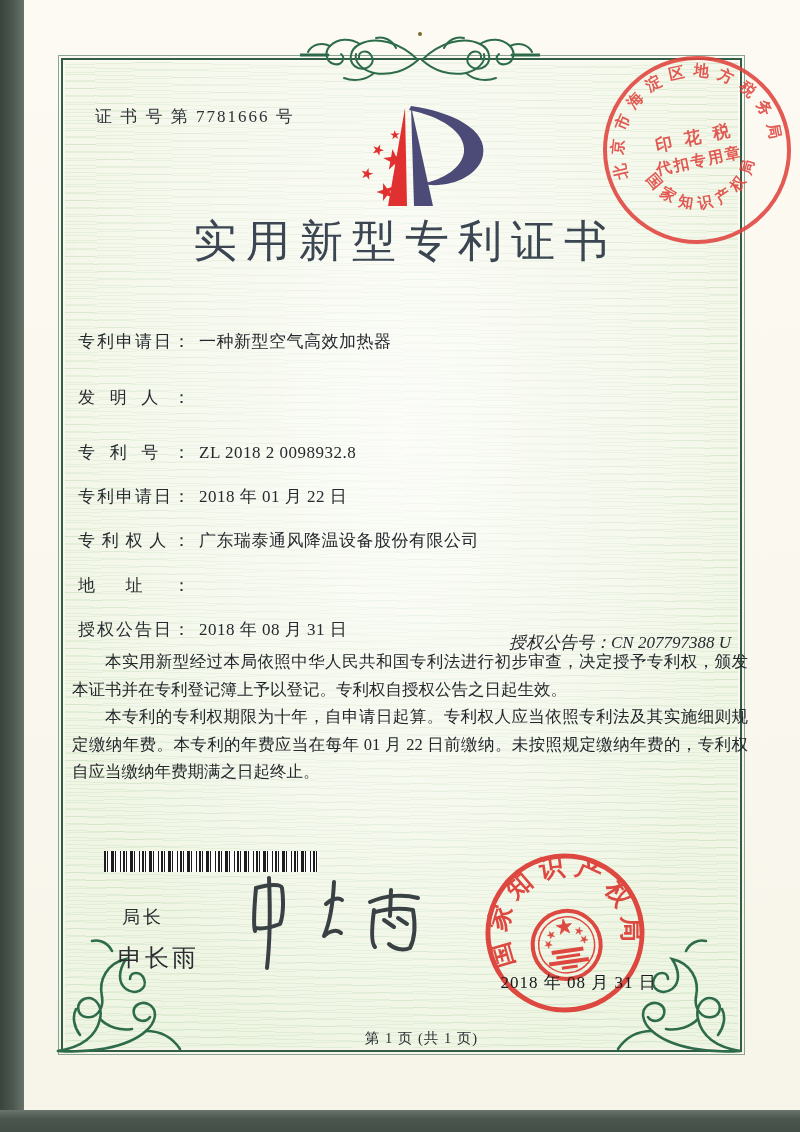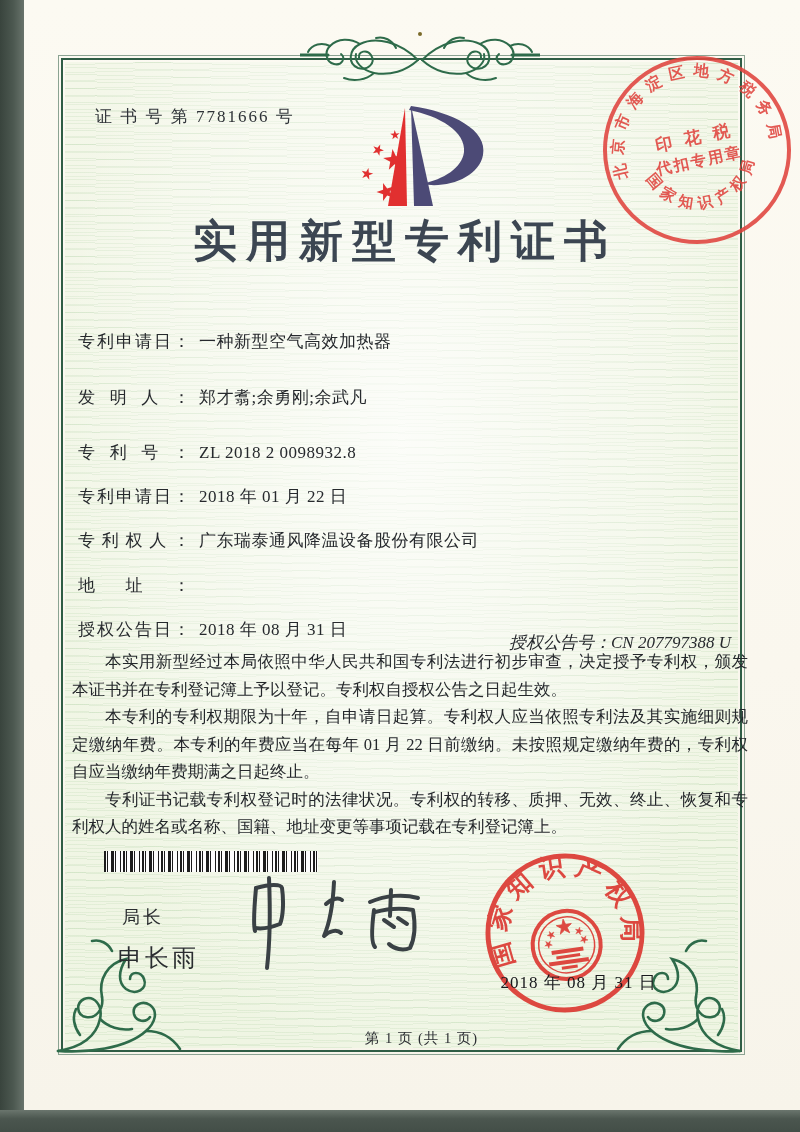--- a/index.html
+++ b/index.html
@@ -18,21 +18,21 @@
   .frame-inner{position:absolute;inset:2px;border:2px solid #2f5d45;}
   .pattern{position:absolute;inset:2px;
       background:
         radial-gradient(ellipse at 50% 38%, rgba(255,255,255,0.75) 0%, rgba(255,255,255,0.25) 55%, rgba(255,255,255,0) 75%),
         repeating-linear-gradient(1.5deg, rgba(128,182,118,0.14) 0 1px, rgba(0,0,0,0) 1px 7px),
         repeating-linear-gradient(-1.5deg, rgba(128,182,118,0.12) 0 1px, rgba(0,0,0,0) 1px 8px),
         linear-gradient(180deg,#f4f7e9 0%,#eff5e3 100%);}
   .cert-number{position:absolute;left:71px;top:105px;font-size:17px;color:#2e3237;
       letter-spacing:2px;}
   .title{position:absolute;left:34px;top:212px;width:685px;text-align:center;
-      font-size:44px;font-weight:bold;color:#3c4652;letter-spacing:9px;padding-left:9px;box-sizing:border-box;}
+      font-size:44px;font-weight:normal;color:#3c4652;letter-spacing:9px;padding-left:9px;box-sizing:border-box;}
   .field-row{position:absolute;left:54px;display:flex;align-items:baseline;
       font-size:17px;color:#26292d;white-space:nowrap;}
   .flabel{display:inline-block;width:112px;text-align:justify;text-align-last:justify;}
   .fvalue{margin-left:9px;letter-spacing:0.5px;}
   .grant-right{position:absolute;left:431px;top:13px;display:flex;align-items:center;font-style:italic;}
   .body-text{position:absolute;left:48px;top:648px;width:676px;font-size:16.5px;
       line-height:27.5px;color:#24272b;text-align:justify;}
   .body-text p{margin:0;text-indent:2em;}
   .barcode{position:absolute;left:80px;top:851px;width:214px;height:21px;
       background:repeating-linear-gradient(90deg,
@@ -143,21 +143,20 @@
     </svg>
 
     <div class="title">实用新型专利证书</div>
 
     <div class="field-row" style="top:330px">
       <span class="flabel">专利申请日：</span>
       <span class="fvalue">一种新型空气高效加热器</span>
     </div>
     <div class="field-row" style="top:386px">
       <span class="flabel">发明人：</span>
-      <span class="fvalue">郑才翥;余勇刚;余武凡</span>
     </div>
     <div class="field-row" style="top:441px">
       <span class="flabel">专利号：</span>
       <span class="fvalue">ZL 2018 2 0098932.8</span>
     </div>
     <div class="field-row" style="top:485px">
       <span class="flabel">专利申请日：</span>
       <span class="fvalue">2018 年 01 月 22 日</span>
     </div>
     <div class="field-row" style="top:529px">
@@ -172,21 +171,20 @@
       <span class="fvalue">2018 年 08 月 31 日</span>
       <span class="grant-right">
         <span>授权公告号：</span>
         <span>CN 207797388 U</span>
       </span>
     </div>
 
     <div class="body-text">
       <p>本实用新型经过本局依照中华人民共和国专利法进行初步审查，决定授予专利权，颁发本证书并在专利登记簿上予以登记。专利权自授权公告之日起生效。</p>
       <p>本专利的专利权期限为十年，自申请日起算。专利权人应当依照专利法及其实施细则规定缴纳年费。本专利的年费应当在每年 01 月 22 日前缴纳。未按照规定缴纳年费的，专利权自应当缴纳年费期满之日起终止。</p>
-      <p>专利证书记载专利权登记时的法律状况。专利权的转移、质押、无效、终止、恢复和专利权人的姓名或名称、国籍、地址变更等事项记载在专利登记簿上。</p>
     </div>
 
     <div class="barcode"></div>
 
     <div class="signoff-title">局长</div>
     <div class="signoff-name">申长雨</div>
 
     <svg class="signature-svg" width="220" height="105" viewBox="0 0 220 105">
       <g fill="none" stroke="#3a4145" stroke-width="4" stroke-linecap="round" stroke-linejoin="round">
         <path d="M32,18 C30,40 29,54 31,61"></path>

